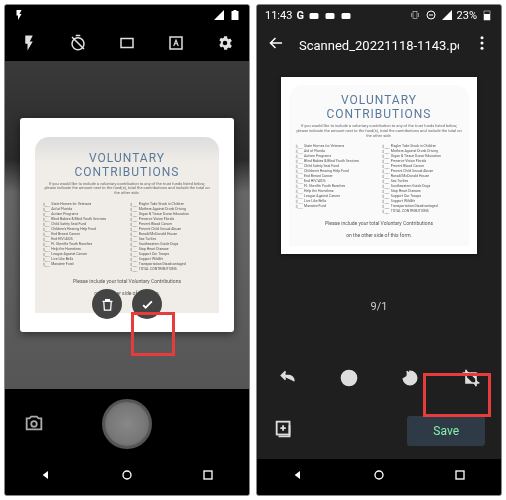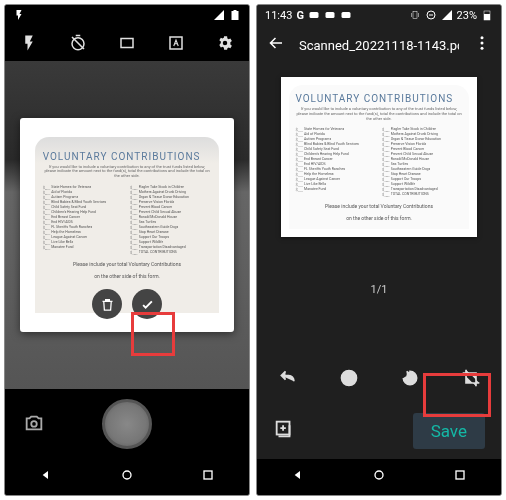--- a/index.html
+++ b/index.html
@@ -3,35 +3,35 @@
 <meta charset="utf-8">
 <style>
   * { box-sizing: border-box; margin: 0; padding: 0; }
   body { background: #fff; font-family: Roboto, Arial, sans-serif; }
   .wrap { width: 506px; height: 500px; display: flex; gap: 6px; padding: 4px; }
   .phone { flex: 1; background: #1c1c1c; border: 1px solid #888; border-radius: 3px; position: relative; overflow: hidden; display: flex; flex-direction: column; }
   
   
   .status { height: 20px; background: #000; color: #fff; display: flex; align-items: center; padding: 0 8px; font-size: 11px; }
   .status-dark { background: #000; }
-  .status .l { display: flex; gap: 4px; align-items: flex-start; }
+  .status .l { display: flex; gap: 4px; align-items: flex-end; }
   .status .r { margin-left: auto; display: flex; gap: 4px; align-items: center; }
   .status svg { width: 12px; height: 12px; fill: #fff; }
   
   
   .cam-top { height: 36px; background: #000; display: flex; align-items: center; justify-content: space-around; }
   .cam-top .ico { width: 20px; height: 20px; color: #e0e0e0; display: flex; align-items: center; justify-content: center; }
   .cam-top svg { width: 18px; height: 18px; fill: none; stroke: #e0e0e0; stroke-width: 2; }
   .gear svg { fill: #e0e0e0; stroke: none; }
   
   
   .viewport { flex: 1; background: linear-gradient(180deg, #3a3a3a 0%, #2a2a2a 30%, #666 40%, #555 100%); position: relative; display: flex; align-items: center; justify-content: center; }
   .doc-preview { width: 88%; aspect-ratio: 1/1; background: #fff; border: 5px solid #fff; border-radius: 3px; box-shadow: 0 2px 8px rgba(0,0,0,0.5); position: relative; display: flex; flex-direction: column; padding: 14px 10px; }
   .paper { background: linear-gradient(180deg, #ddd 0%, #f0ede8 15%, #f0ede8 100%); flex: 1; border-top-left-radius: 14px; border-top-right-radius: 14px; padding: 14px 8px; font-size: 5px; color: #555; }
-  .paper-title { font-size: 10px; color: #5a7a9c; letter-spacing: 1px; margin-bottom: 3px; }
+  .paper-title { text-align: center; font-size: 12px; color: #5a7a9c; letter-spacing: 1px; margin-bottom: 3px; }
   .paper-sub { text-align: center; font-size: 4px; line-height: 1.2; color: #666; margin-bottom: 6px; }
   .paper-cols { display: flex; gap: 6px; }
   .paper-col { flex: 1; }
   .paper-line { height: 4px; margin-bottom: 1px; display: flex; align-items: center; gap: 1px; }
   .paper-line::before { content: '$___'; font-size: 4px; color: #888; }
   .paper-line span { font-size: 3.5px; color: #555; white-space: nowrap; overflow: hidden; }
   .paper-foot { text-align: center; font-size: 5px; margin-top: 6px; color: #555; }
   
   .doc-actions { position: absolute; bottom: 8px; left: 50%; transform: translateX(-50%); display: flex; gap: 10px; }
   .circle-btn { width: 30px; height: 30px; border-radius: 50%; background: #444; display: flex; align-items: center; justify-content: center; }
@@ -56,21 +56,21 @@
   .scan-body { flex: 1; background: #1f1f1f; display: flex; flex-direction: column; align-items: center; padding-top: 12px; }
   .scan-doc { width: 80%; aspect-ratio: 1.28/1; background: #fff; padding: 8px; box-shadow: 0 1px 4px rgba(0,0,0,0.5); }
   .scan-paper { width: 100%; height: 100%; border-top-left-radius: 14px; border-top-right-radius: 14px; background: #fafafa; padding: 8px 6px; font-size: 5px; color: #555; }
   .page-ind { color: #ccc; font-size: 11px; margin-top: 46px; }
   
   .toolrow { height: 46px; display: flex; align-items: center; justify-content: space-around; background: #1f1f1f; }
   .toolrow .ico svg { width: 20px; height: 20px; fill: #ddd; stroke: #ddd; }
   
   .bottom-row { height: 56px; background: #1f1f1f; display: flex; align-items: center; padding: 0 16px; position: relative; }
   .addpage svg { width: 22px; height: 22px; fill: none; stroke: #ddd; stroke-width: 2; }
-  .save-btn { margin-left: auto; background: #2e3b46; color: #14b8a6; padding: 8px 18px; border-radius: 3px; font-size: 17px; }
+  .save-btn { margin-left: auto; background: #2e3b46; color: #86efac; padding: 8px 26px; border-radius: 3px; font-size: 12px; }
   .hl2 { width: 68px; height: 44px; bottom: 42px; right: 10px; }
 </style>
 </head>
 <body>
 
 <div class="wrap">
 
   <div class="phone">
     <div class="status status-dark">
       <div class="l">
@@ -389,21 +389,21 @@
                 </div>
                 <div class="paper-line">
                   <span>TOTAL CONTRIBUTIONS</span>
                 </div>
               </div>
           </div>
           <div class="paper-foot">Please include your total Voluntary Contributions</div>
           <div class="paper-foot">on the other side of this form.</div>
         </div>
       </div>
-      <div class="page-ind">1/1</div>
+      <div class="page-ind">9/1</div>
     </div>
 
     <div class="toolrow">
       <div class="ico"><svg viewBox="0 0 24 24" fill="none" stroke-width="2">
             <path d="M9 14l-5-5 5-5M4 9h9a6 6 0 016 6v1"></path>
           </svg></div>
       <div class="ico"><svg viewBox="0 0 24 24" fill="none" stroke-width="2">
             <circle cx="12" cy="12" r="9"></circle>
             <circle cx="8" cy="10" r="1" fill="#ddd"></circle>
             <circle cx="12" cy="7" r="1" fill="#ddd"></circle>

